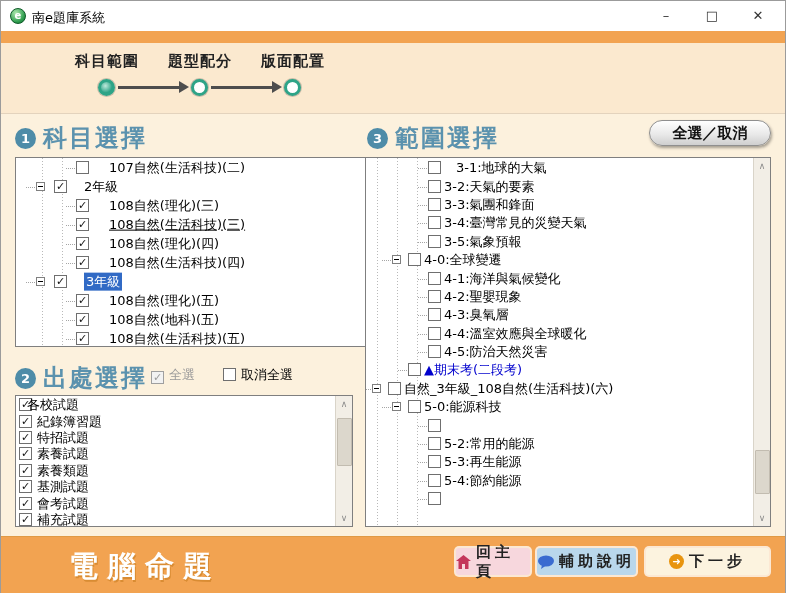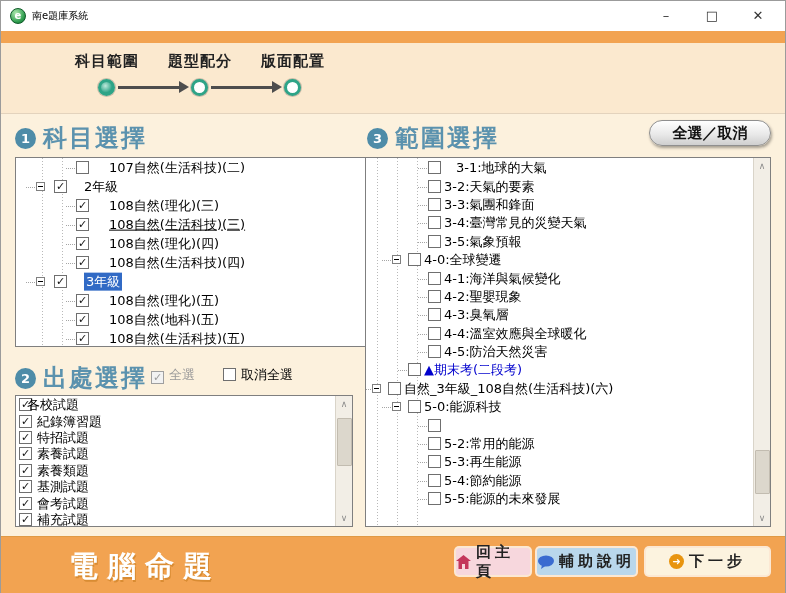--- a/index.html
+++ b/index.html
@@ -4,21 +4,21 @@
 <style>
   html,body{margin:0;padding:0;}
   body{width:786px;height:593px;font-family:"DejaVu Sans","Liberation Sans",sans-serif;overflow:hidden;}
   .window{position:relative;width:786px;height:593px;border:1px solid #9b9b9b;box-sizing:border-box;background:#FCF1DD;}
 
   
   .titlebar{position:absolute;left:0;top:0;width:100%;height:30px;background:#fff;}
   .app-icon{position:absolute;left:9px;top:7px;width:16px;height:16px;border-radius:50%;
     background:radial-gradient(circle at 35% 30%,#aee8ae,#2f9e4f 65%,#136b31);border:1px solid #0e5a28;box-sizing:border-box;
     color:#fff;font-size:10px;line-height:14px;text-align:center;font-weight:bold;}
-  .app-title{position:absolute;left:31px;top:8px;font-size:10px;color:#000;}
+  .app-title{position:absolute;left:31px;top:8px;font-size:13px;color:#000;}
   .win-controls{position:absolute;right:4px;top:0;height:30px;display:flex;}
   .win-btn{width:46px;height:30px;text-align:center;line-height:30px;font-size:13px;color:#333;cursor:default;}
 
   
   .strip{position:absolute;left:0;top:30px;width:100%;height:12px;background:#F2A351;}
   .steps{position:absolute;left:0;top:42px;width:100%;height:70px;background:#FBE9CF;}
   .step-label{position:absolute;top:9px;font-size:15px;font-weight:bold;color:#222;letter-spacing:1px;}
   .sl1{left:74px}.sl2{left:167px}.sl3{left:260px}
   .step-dot{position:absolute;top:36px;width:11px;height:11px;border:3px solid #2EA487;border-radius:50%;background:#fff;box-shadow:0 0 0 1px rgba(60,60,60,.25);}
   .step-dot.active{background:radial-gradient(circle at 40% 35%,#bfe9dc,#2EA487 70%);}
@@ -340,21 +340,20 @@
             <span class="lab" style="left: 78px;">5-3:再生能源</span>
           </div>
           <div class="tree-row">
             <span class="stub" style="left: 52px;"></span>
             <span class="cb" style="left: 62px;"></span>
             <span class="lab" style="left: 78px;">5-4:節約能源</span>
           </div>
           <div class="tree-row">
             <span class="stub" style="left: 52px;"></span>
             <span class="cb" style="left: 62px;"></span>
-            <span class="lab" style="left: 78px;">5-5:能源的未來發展</span>
           </div>
         </div>
       <div class="sbar">
         <div class="sarrow up">∧</div>
         <div class="sthumb" style="top:292px;height:42px;"></div>
         <div class="sarrow down">∨</div>
       </div>
     </div>
 
   </div>

